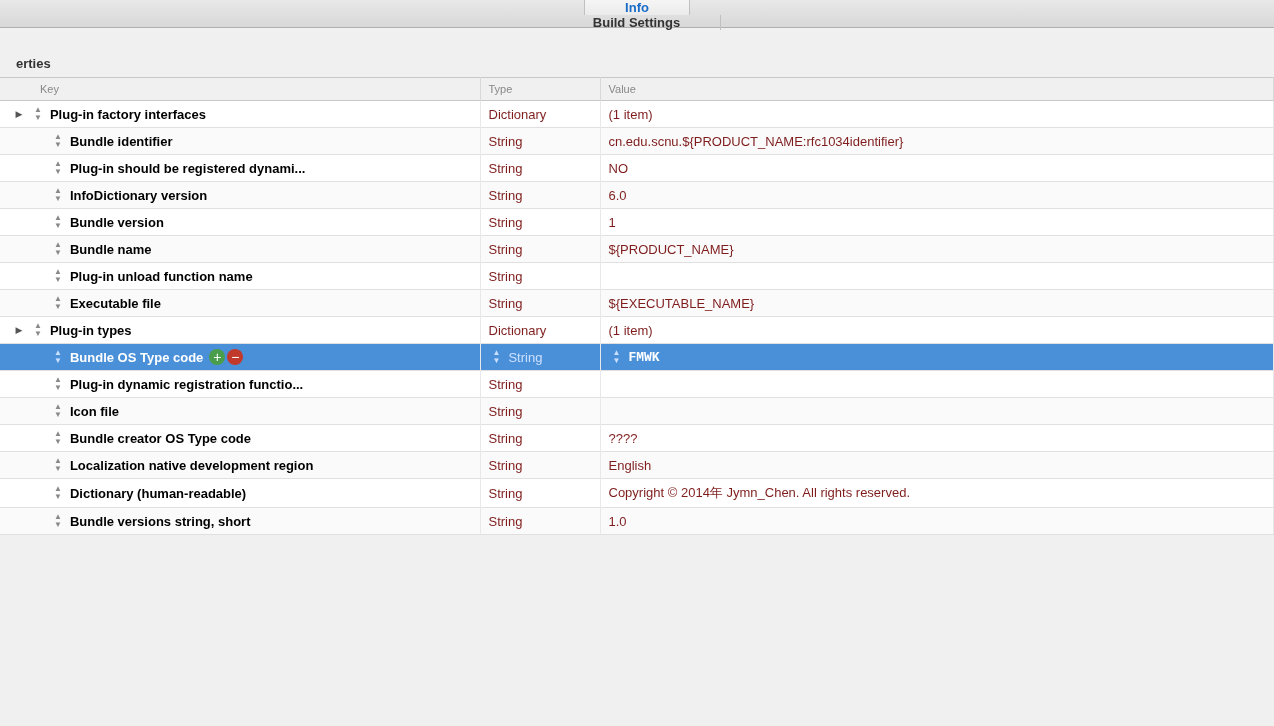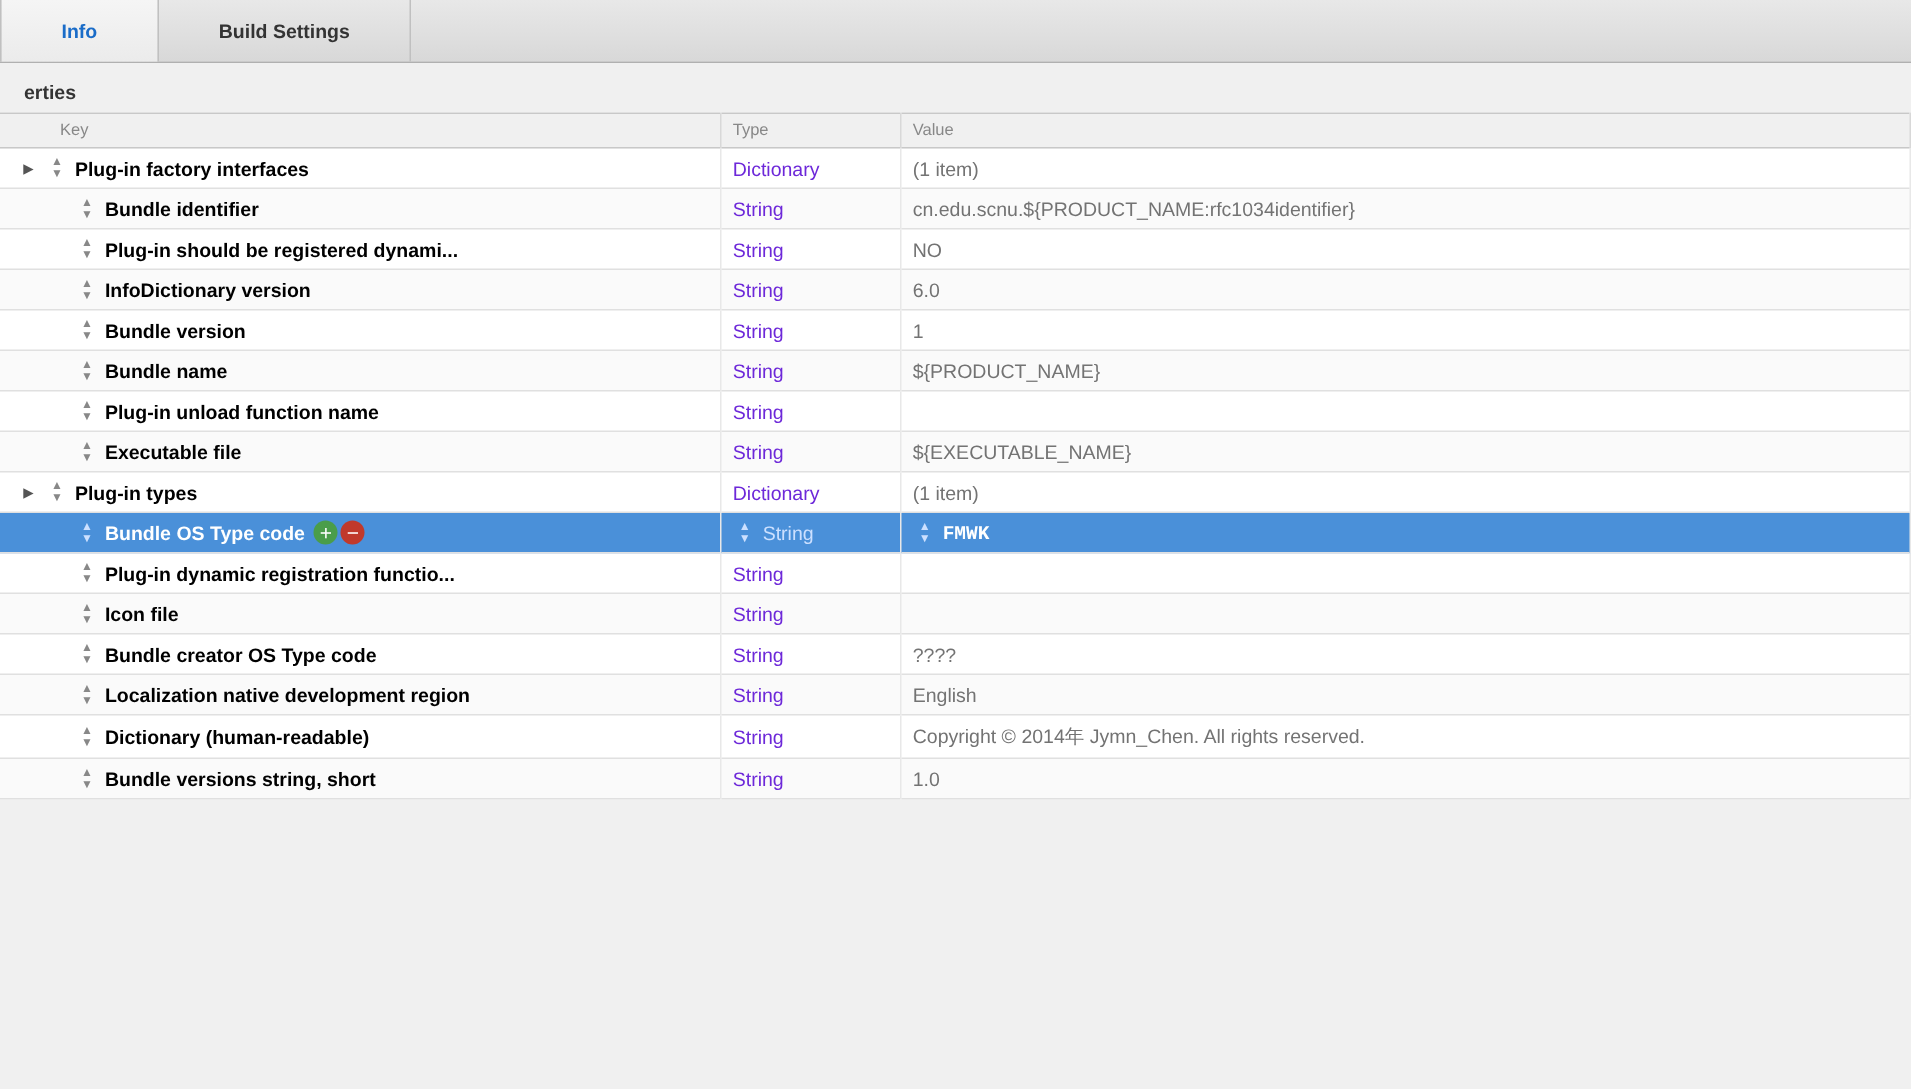--- a/index.html
+++ b/index.html
@@ -12,22 +12,23 @@
       min-height: 726px;
       overflow-x: hidden;
     }
 
     
     .tab-bar {
       display: flex;
       align-items: center;
       background: linear-gradient(to bottom, #e8e8e8, #d8d8d8);
       border-bottom: 1px solid #b0b0b0;
-      height: 42px;
+      height: 28px;
       padding-left: 0;
+      flex-direction: column;
     }
     .tab-item {
       display: flex;
       align-items: center;
       justify-content: center;
       height: 100%;
       padding: 0 40px;
       font-size: 13px;
       color: #333;
       cursor: pointer;
@@ -38,21 +39,21 @@
       border-left: 1px solid #c0c0c0;
     }
     .tab-item.active {
       color: #1a6cc8;
       font-weight: 600;
       background: linear-gradient(to bottom, #f5f5f5, #ebebeb);
     }
 
     
     .section-header {
-      padding: 12px 16px 6px 16px;
+      padding: 28px 16px 6px 16px;
       font-size: 13px;
       font-weight: 700;
       color: #333;
     }
 
     
     .prop-table {
       width: 100%;
       border-collapse: collapse;
       background: #fff;
@@ -128,25 +129,25 @@
       cursor: pointer;
       color: #888;
       font-size: 8px;
       line-height: 1;
       flex-shrink: 0;
     }
     .sort-arrows .up { }
     .sort-arrows .down { }
 
     .type-cell {
-      color: #6d28d9;
+      color: #7f1d1d;
     }
 
     .value-cell {
-      color: #737373;
+      color: #7f1d1d;
     }
 
     .add-remove-btns {
       display: inline-flex;
       align-items: center;
       gap: 2px;
       margin-left: 2px;
     }
     .circle-btn {
       width: 16px;

